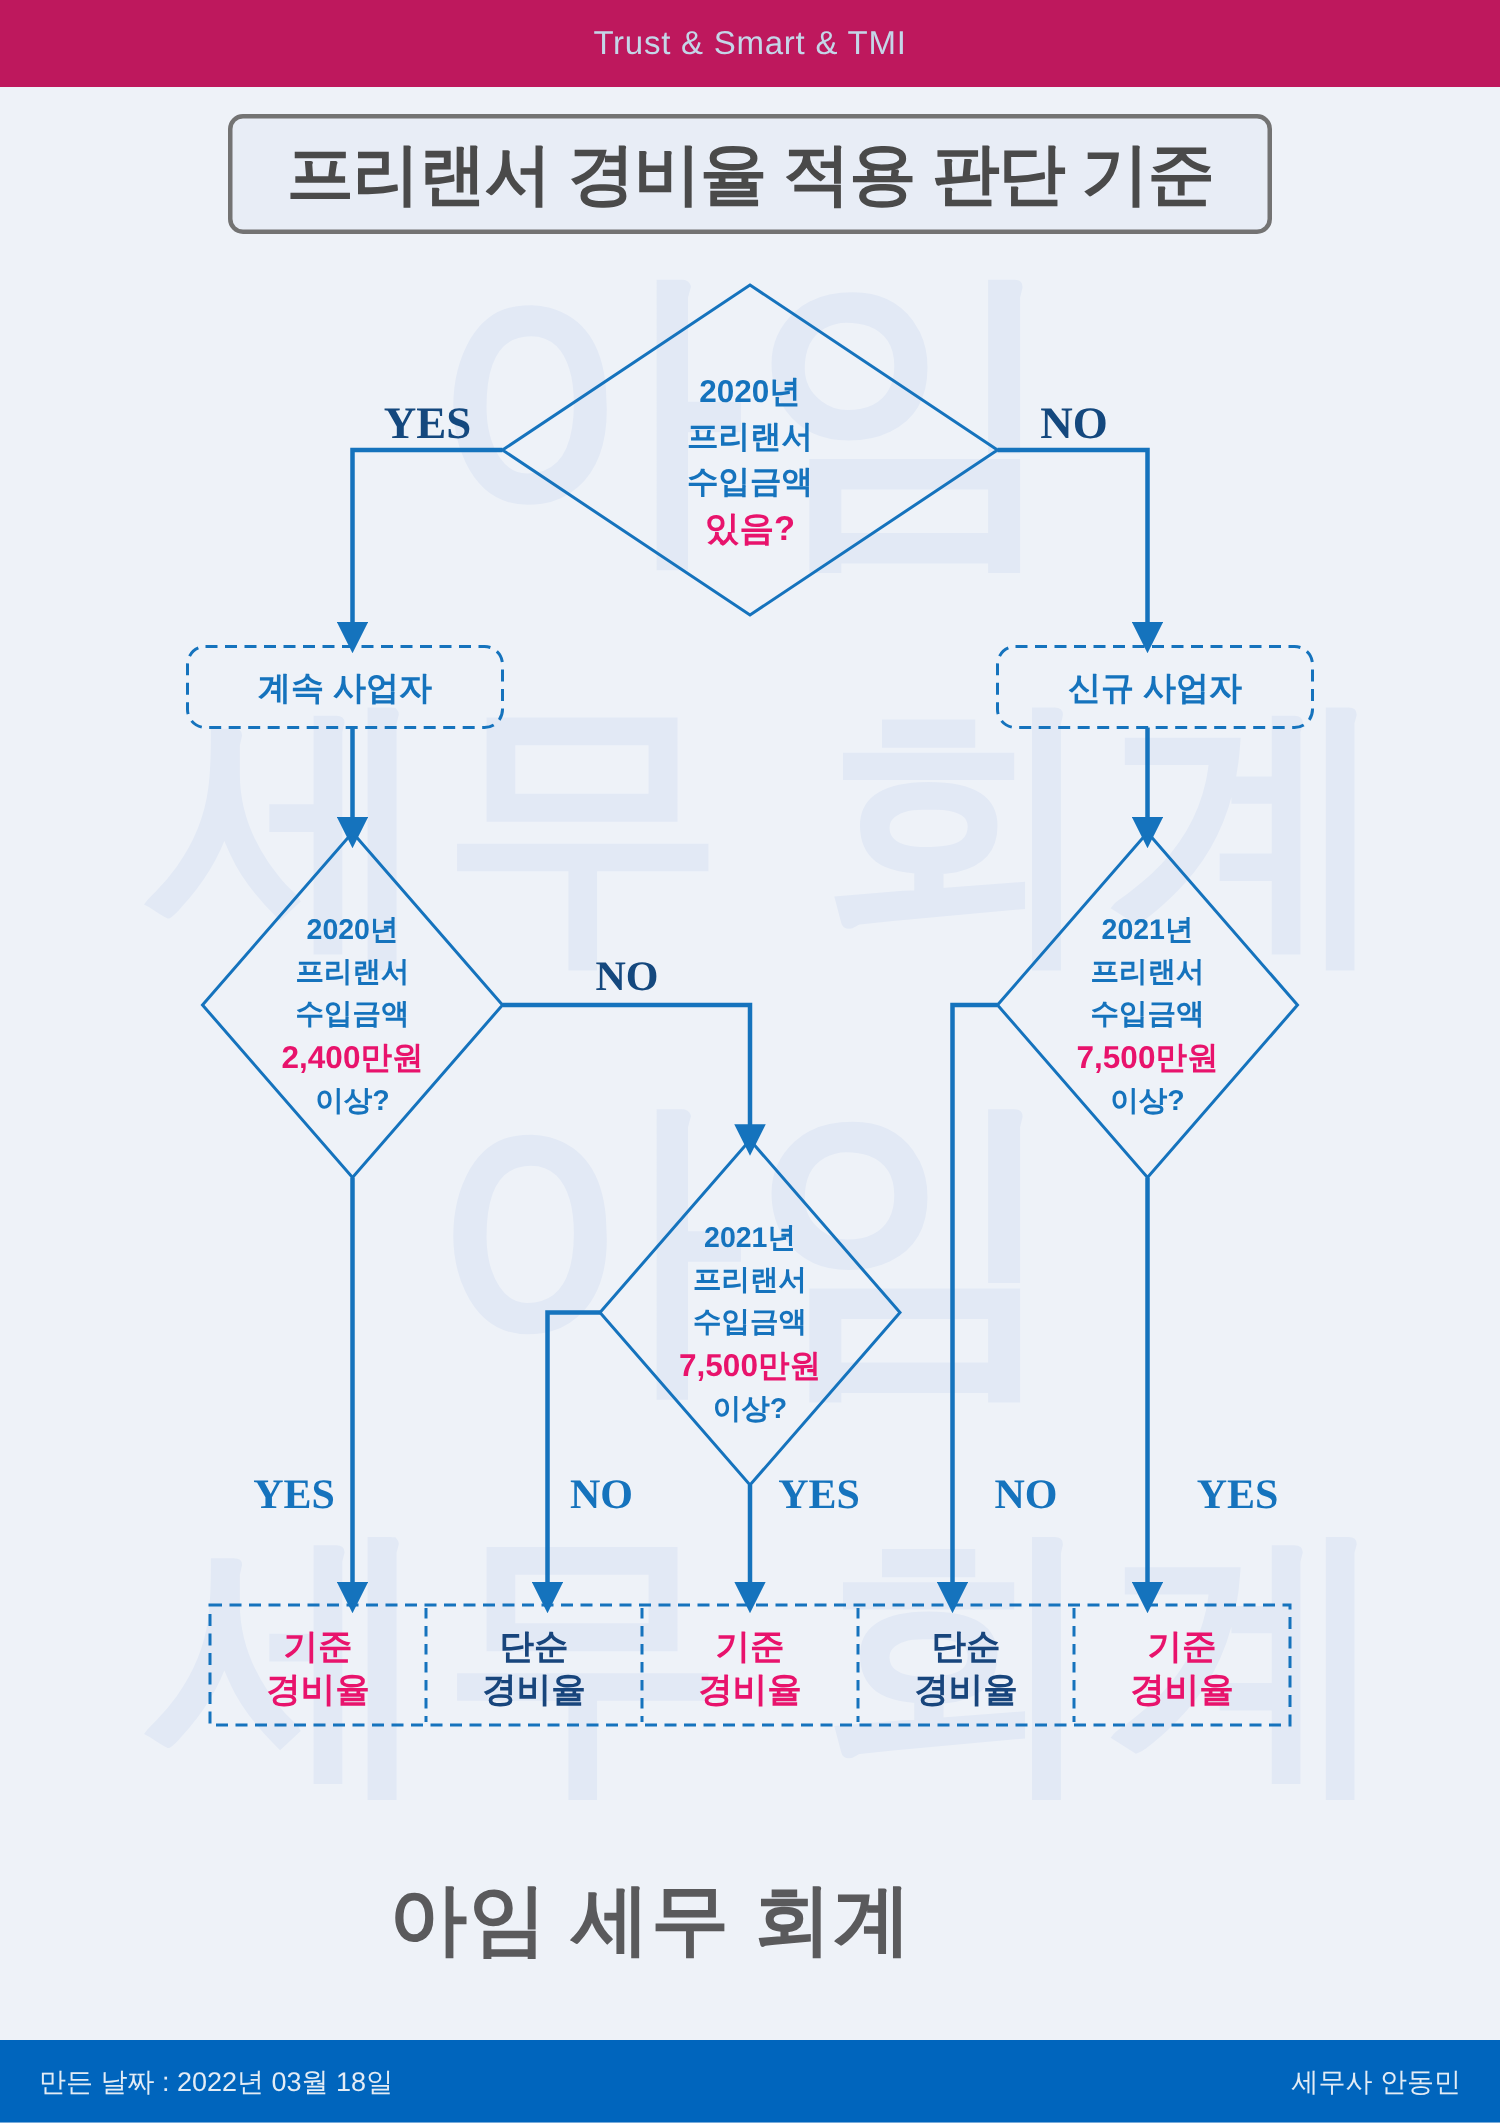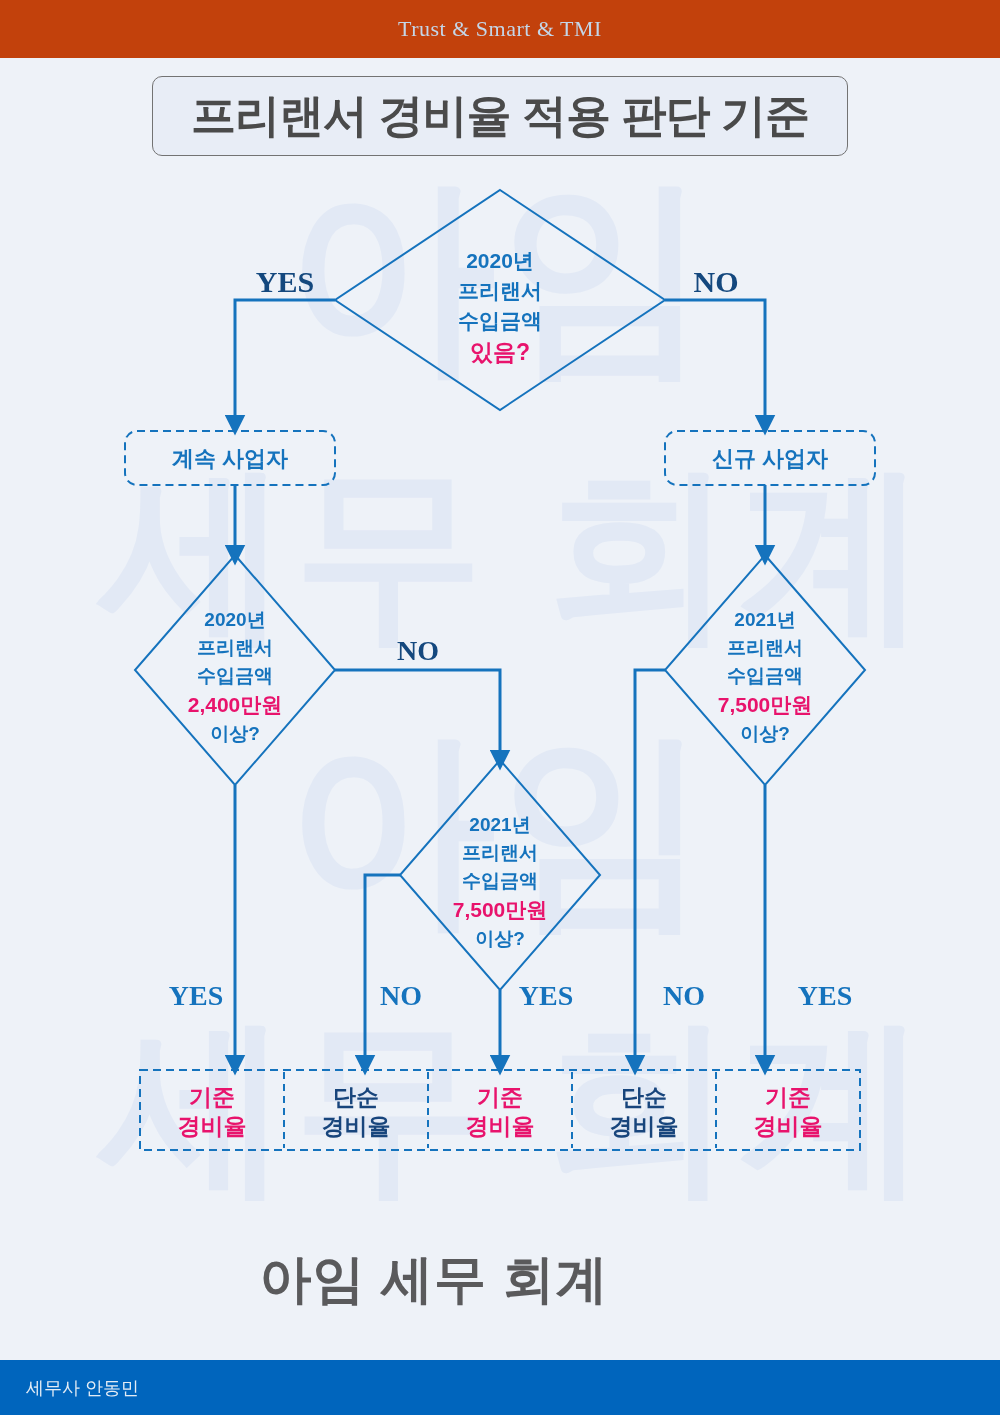--- a/index.html
+++ b/index.html
@@ -6,31 +6,31 @@
   body{
     width:1000px;height:1415px;
     background:#eef2f8;
     font-family:"Liberation Sans","DejaVu Sans",sans-serif;
     overflow:hidden;
     position:relative;
   }
   
   #topbar{
     position:absolute;left:0;top:0;width:1000px;height:58px;
-    background:#c2410c;
-    display:flex;align-items:center;justify-content:center;font-family:Liberation Serif, serif;
+    background:#be185d;
+    display:flex;align-items:center;justify-content:center;
   }
   #topbar .tagline{
     color:#c4d6e8;font-size:22px;letter-spacing:.5px;font-weight:400;
   }
   
   #title-plate{
     position:absolute;left:152px;top:76px;width:696px;height:80px;
     background:#e8edf6;
-    border:1px solid #737373;
+    border:3px solid #737373;
     border-radius:10px;
     display:flex;align-items:center;justify-content:center;
     box-sizing:border-box;
   }
   #title-plate .t{
     font-size:45px;font-weight:bold;color:#4a4a4a;letter-spacing:-1px;
     white-space:nowrap;
   }
   
   #watermark{
@@ -209,14 +209,15 @@
       <text class="res pink" x="788" y="974" text-anchor="middle">경비율</text>
     </g>
   </g>
 </svg>
 
 <div id="brand">
   <span class="b">아임 세무 회계</span>
 </div>
 
 <div id="footer">
+  <span class="f">만든 날짜 : 2022년 03월 18일</span>
   <span class="f">세무사  안동민</span>
 </div>
 
 </body></html>

